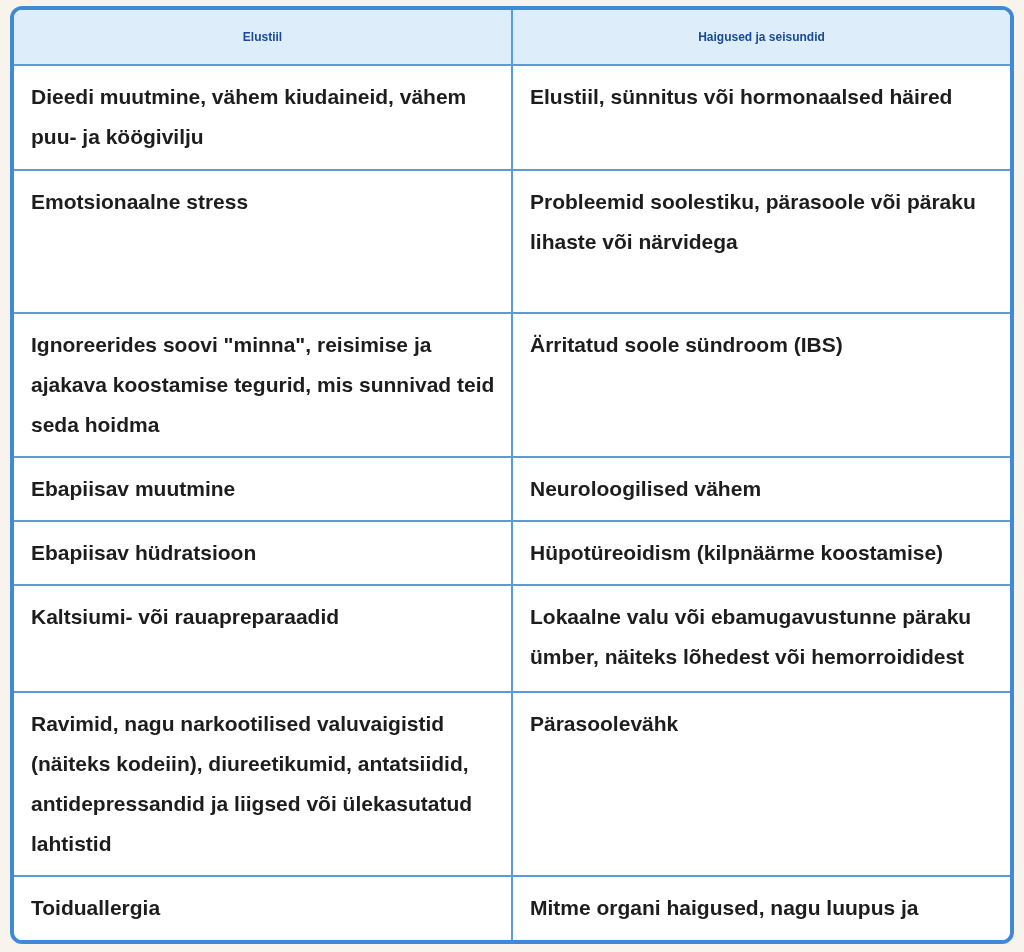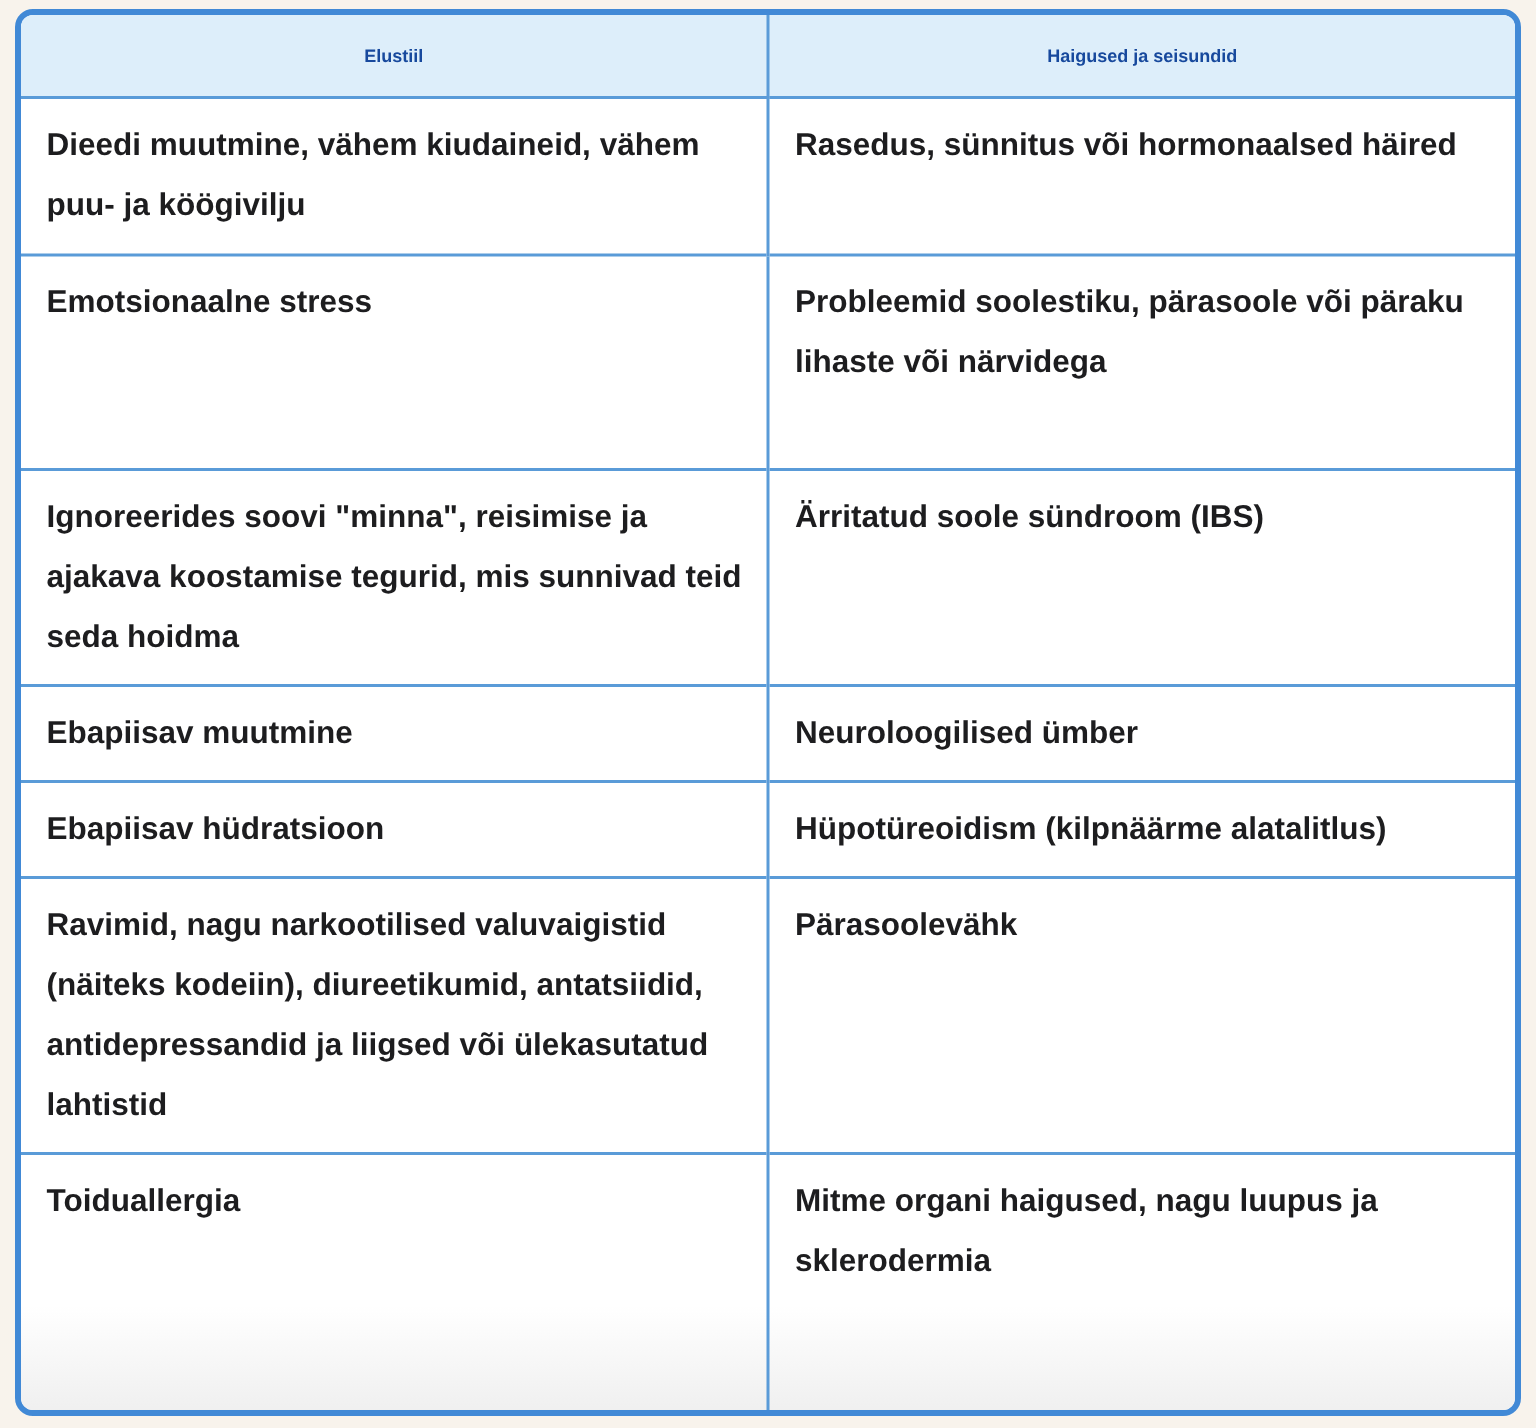--- a/index.html
+++ b/index.html
@@ -85,37 +85,41 @@
   <table class="info-table">
     <thead>
       <tr>
         <th>Elustiil</th>
         <th>Haigused ja seisundid</th>
       </tr>
     </thead>
     <tbody>
       <tr>
         <td>Dieedi muutmine, vähem kiudaineid, vähem puu- ja köögivilju</td>
-        <td>Rasedus, sünnitus või hormonaalsed häired</td>
+        <td>Elustiil, sünnitus või hormonaalsed häired</td>
       </tr>
       <tr>
         <td>Emotsionaalne stress</td>
         <td>Probleemid soolestiku, pärasoole või päraku lihaste või närvidega</td>
       </tr>
       <tr>
         <td>Ignoreerides soovi "minna", reisimise ja ajakava koostamise tegurid, mis sunnivad teid seda hoidma</td>
         <td>Ärritatud soole sündroom (IBS)</td>
       </tr>
       <tr>
         <td>Ebapiisav muutmine</td>
-        <td>Neuroloogilised ümber</td>
+        <td>Neuroloogilised vähem</td>
       </tr>
       <tr>
         <td>Ebapiisav hüdratsioon</td>
-        <td>Hüpotüreoidism (kilpnäärme alatalitlus)</td>
+        <td>Hüpotüreoidism (kilpnäärme koostamise)</td>
+      </tr>
+      <tr>
+        <td>Kaltsiumi- või rauapreparaadid</td>
+        <td>Lokaalne valu või ebamugavustunne päraku ümber, näiteks lõhedest või hemorroididest</td>
       </tr>
       <tr>
         <td>Ravimid, nagu narkootilised valuvaigistid (näiteks kodeiin), diureetikumid, antatsiidid, antidepressandid ja liigsed või ülekasutatud lahtistid</td>
         <td>Pärasoolevähk</td>
       </tr>
       <tr>
         <td>Toiduallergia</td>
         <td>Mitme organi haigused, nagu luupus ja sklerodermia</td>
       </tr>
     </tbody>

